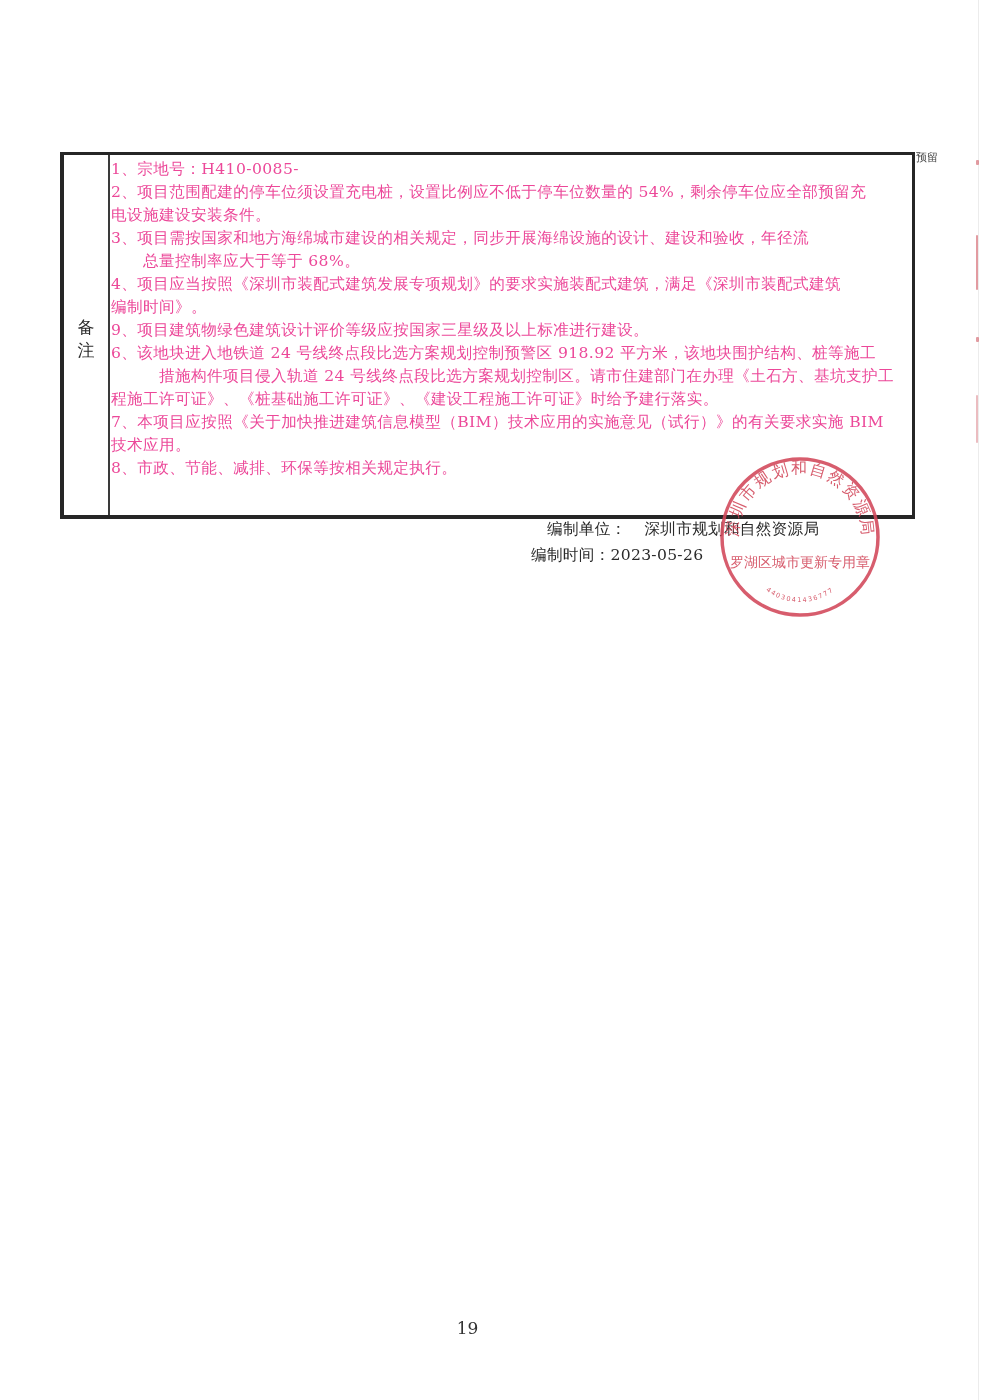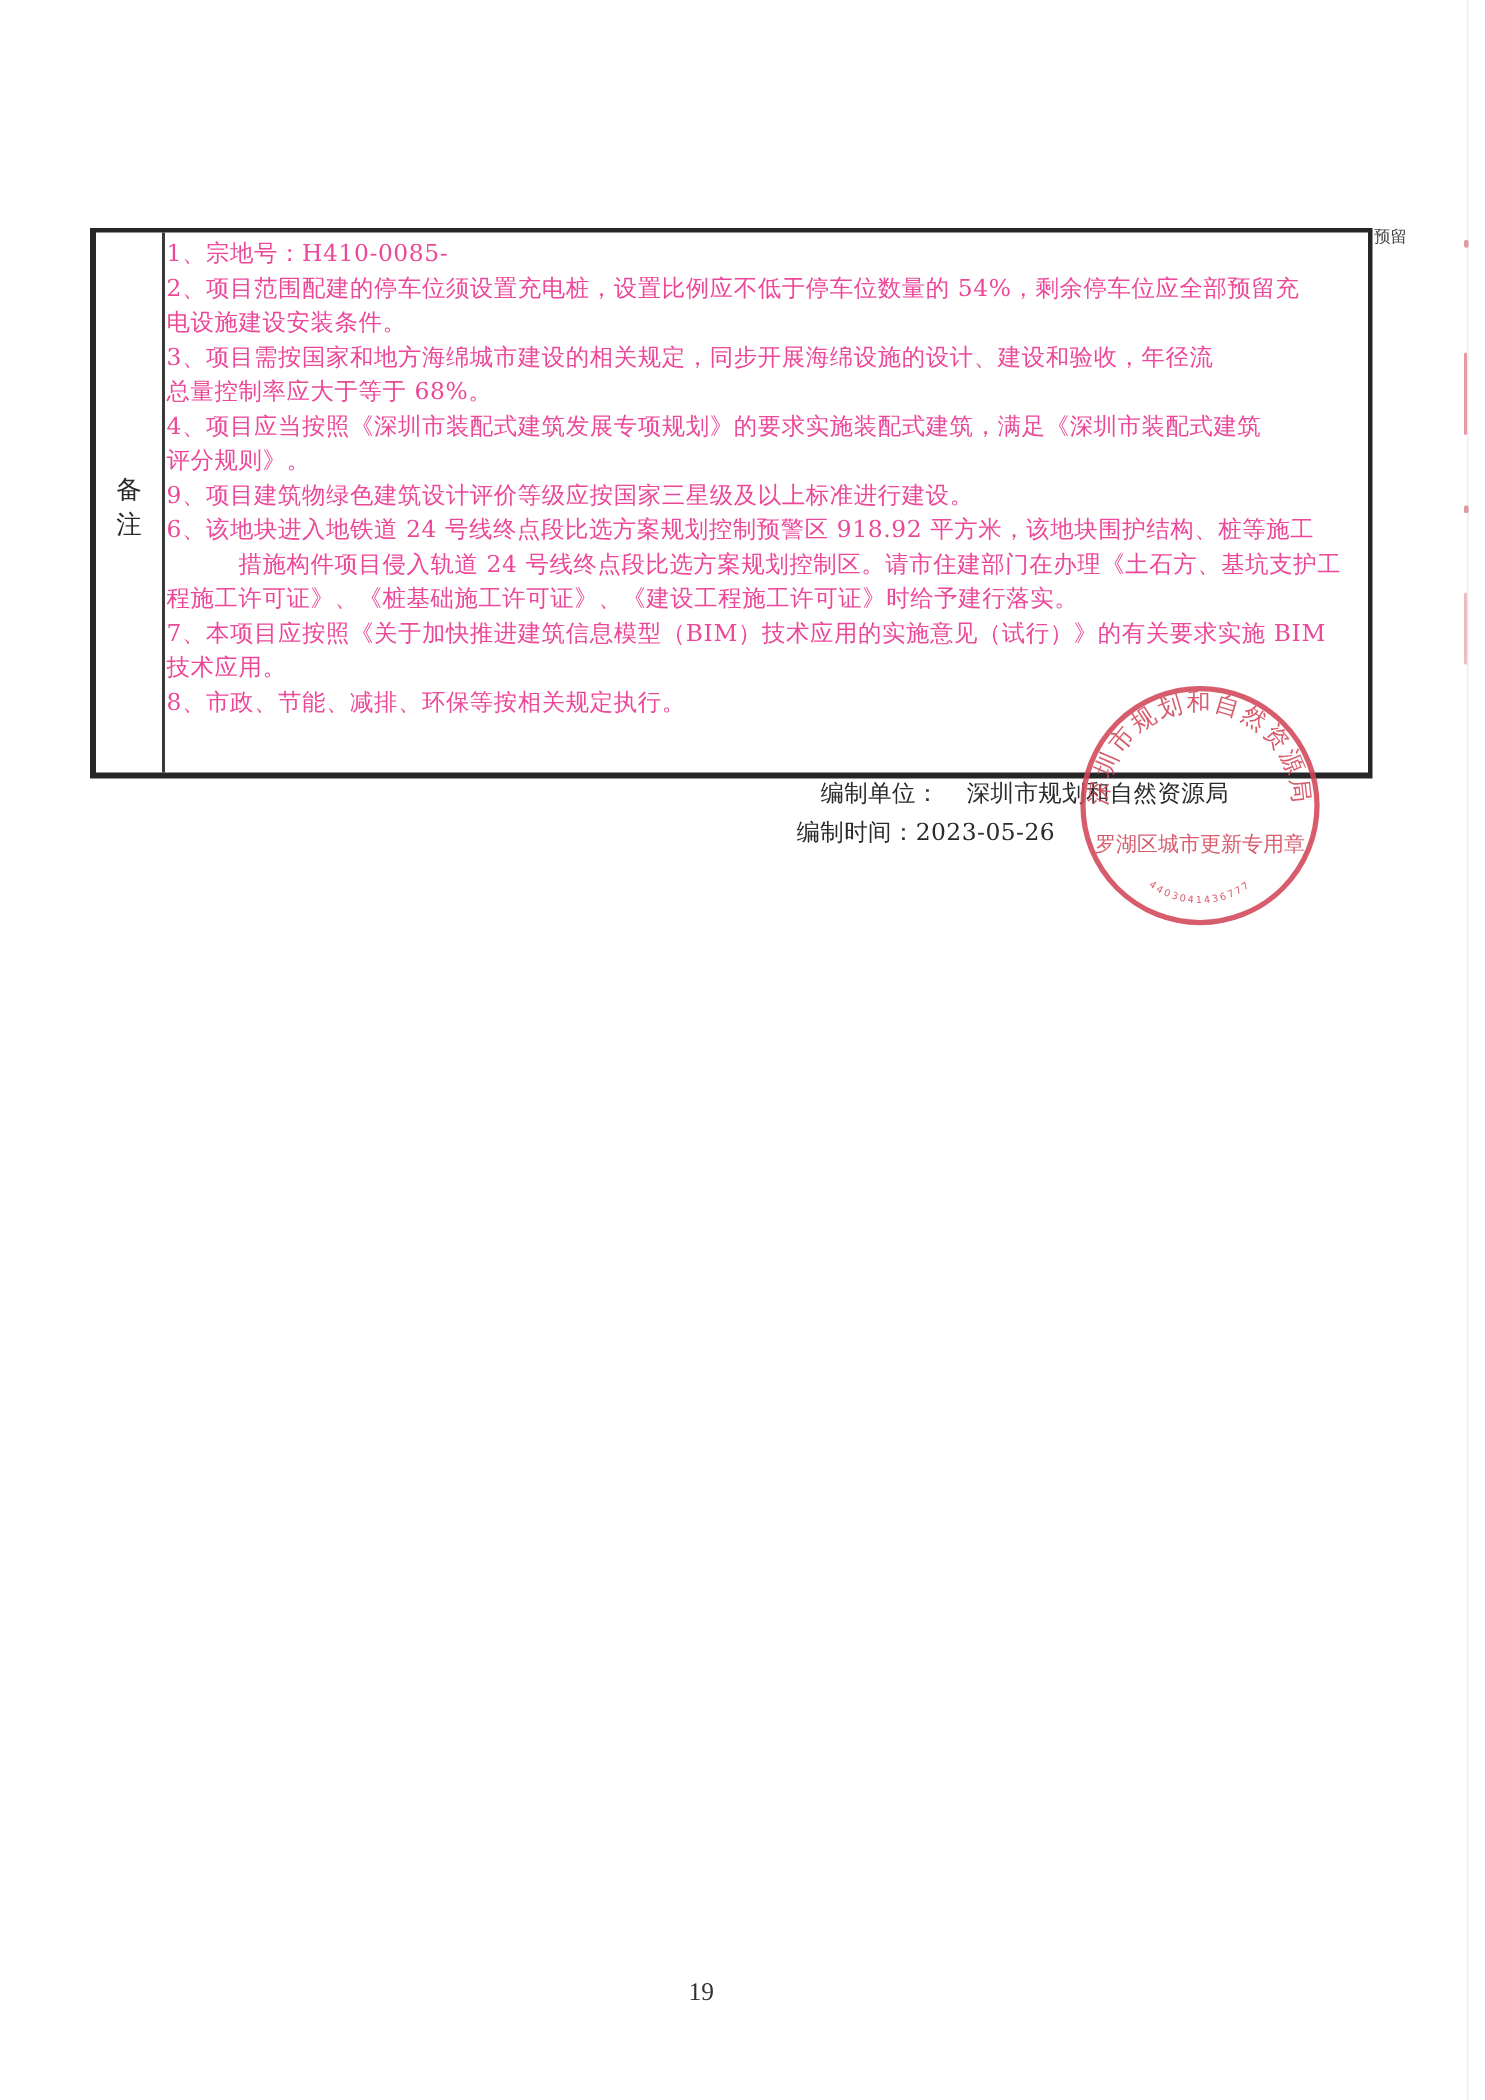--- a/index.html
+++ b/index.html
@@ -106,21 +106,20 @@
       opacity: 0.88;
     }
     .page-number {
       position: absolute;
       left: 0;
       width: 935px;
       top: 1318px;
       text-align: center;
       font-size: 17px;
       color: #333;
-      font-family: Liberation Serif, serif;
     }
   </style>
 </head>
 <body>
 
 <div class="page-edge-line"></div>
 <div class="seam-mark" style="top:160px;height:5px;"></div>
 <div class="seam-mark" style="top:235px;height:55px;width:2px;"></div>
 <div class="seam-mark" style="top:337px;height:5px;"></div>
 <div class="seam-mark" style="top:395px;height:48px;width:2px;opacity:0.5;"></div>
@@ -128,23 +127,23 @@
 <div class="notes-table">
   <div class="label-cell">
     <div class="label-char c1">备</div>
     <div class="label-char c2">注</div>
   </div>
   <div class="content-cell">
     <div class="line" style="top:2px;">1、宗地号：H410-0085-</div>
     <div class="line" style="top:25px;">2、项目范围配建的停车位须设置充电桩，设置比例应不低于停车位数量的 54%，剩余停车位应全部预留充</div>
     <div class="line" style="top:48px;">电设施建设安装条件。</div>
     <div class="line" style="top:71px;text-align:right;">3、项目需按国家和地方海绵城市建设的相关规定，同步开展海绵设施的设计、建设和验收，年径流</div>
-    <div class="line" style="top:94px;">总量控制率应大于等于 68%。</div>
+    <div class="line" style="top:94px;padding-left:32px;">总量控制率应大于等于 68%。</div>
     <div class="line" style="top:117px;">4、项目应当按照《深圳市装配式建筑发展专项规划》的要求实施装配式建筑，满足《深圳市装配式建筑</div>
-    <div class="line" style="top:140px;">评分规则》。</div>
+    <div class="line" style="top:140px;">编制时间》。</div>
     <div class="line" style="top:163px;">9、项目建筑物绿色建筑设计评价等级应按国家三星级及以上标准进行建设。</div>
     <div class="line" style="top:186px;">6、该地块进入地铁道 24 号线终点段比选方案规划控制预警区 918.92 平方米，该地块围护结构、桩等施工</div>
     <div class="line" style="top:209px;padding-left:48px;">措施构件项目侵入轨道 24 号线终点段比选方案规划控制区。请市住建部门在办理《土石方、基坑支护工</div>
     <div class="line" style="top:232px;">程施工许可证》、《桩基础施工许可证》、《建设工程施工许可证》时给予建行落实。</div>
     <div class="line" style="top:255px;">7、本项目应按照《关于加快推进建筑信息模型（BIM）技术应用的实施意见（试行）》的有关要求实施 BIM</div>
     <div class="line" style="top:278px;">技术应用。</div>
     <div class="line" style="top:301px;">8、市政、节能、减排、环保等按相关规定执行。</div>
   </div>
 </div>
 

